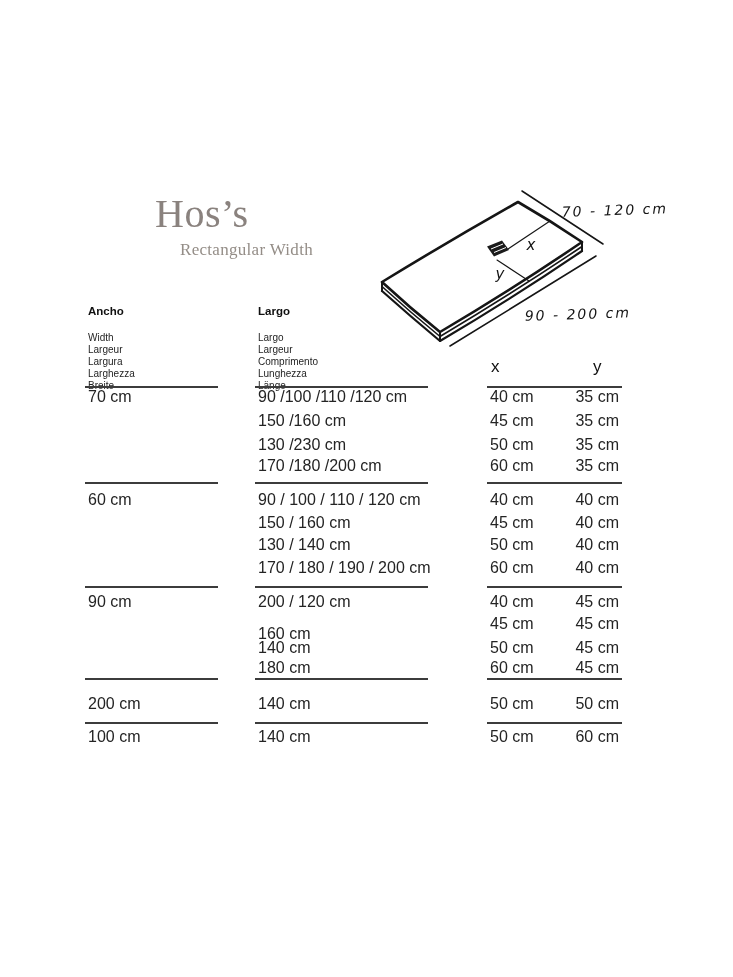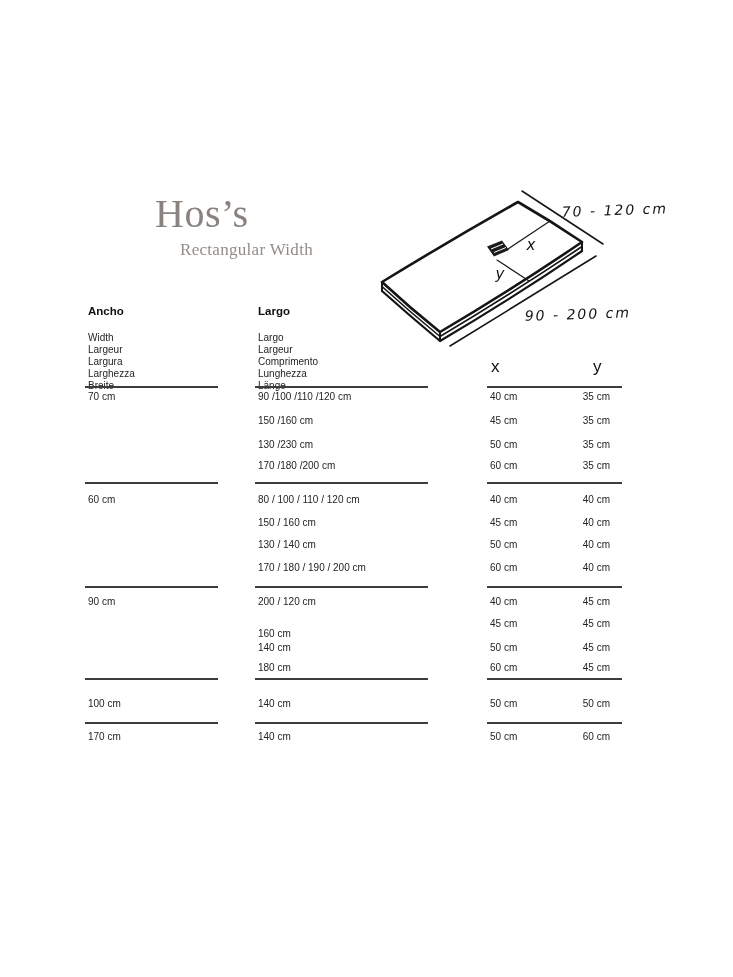--- a/index.html
+++ b/index.html
@@ -19,22 +19,22 @@
 
   
   .col{position:absolute;top:305px;height:460px;}
   .col-width{left:85px;width:133px;}
   .col-length{left:255px;width:173px;}
   .col-xy{left:487px;width:135px;}
 
   .col-title{position:absolute;left:3px;top:0;font-size:11.5px;font-weight:bold;color:#101010;text-align:right;}
   .col-sub{position:absolute;left:3px;font-size:10px;color:#242424;line-height:12px;white-space:nowrap;margin-top:12px;}
   .rule{position:absolute;left:0;width:100%;height:1.6px;background:#3c3c3c;}
-  .cell{position:absolute;left:3px;font-size:10px;color:#242424;white-space:nowrap;line-height:12px;}
-  .ycell{left:auto;right:12px;text-align:right;}
+  .cell{position:absolute;left:3px;font-size:16px;color:#242424;white-space:nowrap;line-height:12px;}
+  .ycell{left:auto;right:3px;text-align:right;}
   .xy-head{position:absolute;top:52px;font-size:17px;color:#101010;}
   .xy-head-x{left:4px;}
   .xy-head-y{left:106px;}
 </style>
 </head>
 <body>
 
 <div class="sheet">
 
   <header class="brand">
@@ -76,39 +76,39 @@
     <div class="col-sub" style="top:39px">Largura</div>
     <div class="col-sub" style="top:51px">Larghezza</div>
     <div class="col-sub" style="top:63px">Breite</div>
     <div class="rule" style="top:81px"></div>
     <div class="cell" style="top:86px">70 cm</div>
     <div class="rule" style="top:177px"></div>
     <div class="cell" style="top:189px">60 cm</div>
     <div class="rule" style="top:281px"></div>
     <div class="cell" style="top:291px">90 cm</div>
     <div class="rule" style="top:373px"></div>
-    <div class="cell" style="top:393px">100 cm</div>
+    <div class="cell" style="top:393px">200 cm</div>
     <div class="rule" style="top:417px"></div>
-    <div class="cell" style="top:426px">170 cm</div>
+    <div class="cell" style="top:426px">100 cm</div>
   </section>
 
   <section class="col col-length">
     <div class="col-title">Largo</div>
     <div class="col-sub" style="top:15px">Largo</div>
     <div class="col-sub" style="top:27px">Largeur</div>
     <div class="col-sub" style="top:39px">Comprimento</div>
     <div class="col-sub" style="top:51px">Lunghezza</div>
     <div class="col-sub" style="top:63px">Länge</div>
     <div class="rule" style="top:81px"></div>
     <div class="cell" style="top:86px">90 /100 /110 /120 cm</div>
     <div class="cell" style="top:110px">150 /160 cm</div>
     <div class="cell" style="top:134px">130 /230 cm</div>
     <div class="cell" style="top:155px">170 /180 /200 cm</div>
     <div class="rule" style="top:177px"></div>
-    <div class="cell" style="top:189px">80 / 100 / 110 / 120 cm</div>
+    <div class="cell" style="top:189px">90 / 100 / 110 / 120 cm</div>
     <div class="cell" style="top:212px">150 / 160 cm</div>
     <div class="cell" style="top:234px">130 / 140 cm</div>
     <div class="cell" style="top:257px">170 / 180 / 190 / 200 cm</div>
     <div class="rule" style="top:281px"></div>
     <div class="cell" style="top:291px">200 / 120 cm</div>
     <div class="cell" style="top:323px">160 cm</div>
     <div class="cell" style="top:337px">140 cm</div>
     <div class="cell" style="top:357px">180 cm</div>
     <div class="rule" style="top:373px"></div>
     <div class="cell" style="top:393px">140 cm</div>

